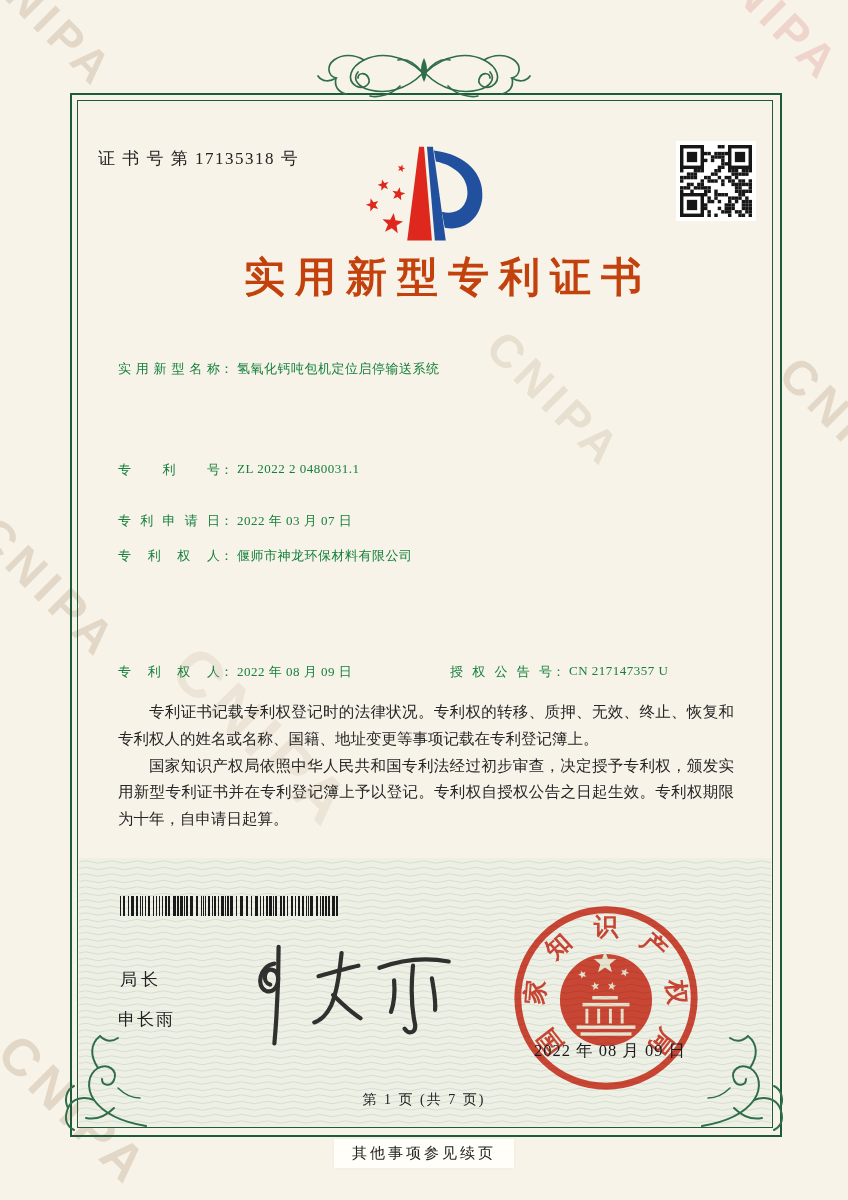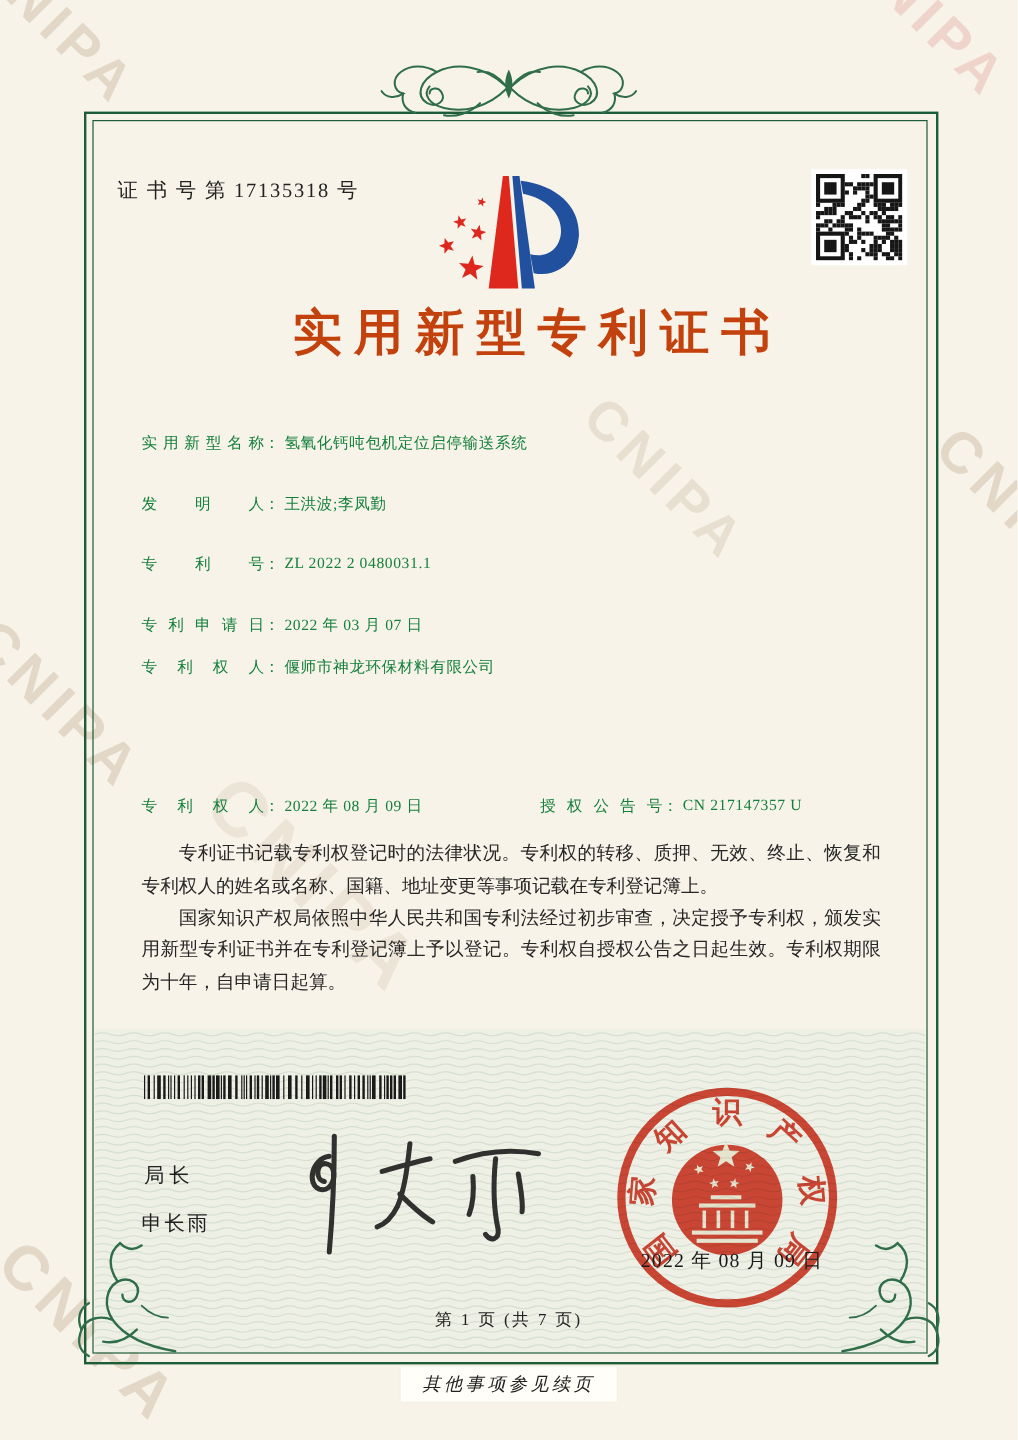--- a/index.html
+++ b/index.html
@@ -61,21 +61,21 @@
   .director-name{position:absolute; left:118px; top:1008px; font-size:17px; letter-spacing:2px; z-index:2;font-family:Liberation Serif, serif;}
   .sig{position:absolute; left:245px; top:938px; width:210px; height:110px; z-index:2;}
   .seal{position:absolute; left:508px; top:900px; width:196px; height:196px; z-index:2;
     mix-blend-mode:multiply; opacity:.93;}
   .seal-date{position:absolute; left:524px; top:1040px; width:172px; text-align:center;
     font-size:16.5px; letter-spacing:1px; color:#1a1a1a; z-index:2;}
   .page-num{position:absolute; left:0; top:1091px; width:100%; text-align:center;
     font-size:14px; letter-spacing:2px; z-index:2;}
   .note{position:absolute; left:0; top:1139px; width:100%; text-align:center; z-index:2;}
   .note span{display:inline-block; background:#fffef9; padding:5px 18px; font-size:15px;
-    letter-spacing:3px; box-shadow:0 0 4px rgba(0,0,0,.04);font-style:italic;}
+    letter-spacing:3px; box-shadow:0 0 4px rgba(0,0,0,.04);}
 </style>
 </head>
 <body>
 
 <div class="page">
 
   <span class="wm wm1">CNIPA</span>
   <span class="wm wm2">CNIPA</span>
   <span class="wm wm3">CNIPA</span>
   <span class="wm wm4">CNIPA</span>
@@ -341,23 +341,20 @@
         <rect x="3.4285714285714284" y="51.42857142857142" width="17.142857142857142" height="17.142857142857142" fill="#fff"></rect>
         <rect x="6.857142857142857" y="54.857142857142854" width="10.285714285714285" height="10.285714285714285" fill="#161616"></rect>
       </svg>
   </div>
 
   <div class="title">实用新型专利证书</div>
 
   <div class="row r1">
     <span class="row-label">实用新型名称</span><span class="row-colon">：</span><span class="row-value">氢氧化钙吨包机定位启停输送系统</span>
   </div>
-  <div class="row r2">
-    <span class="row-label">发明人</span><span class="row-colon">：</span><span class="row-value">王洪波;李凤勤</span>
-  </div>
   <div class="row r3">
     <span class="row-label">专利号</span><span class="row-colon">：</span><span class="row-value">ZL 2022 2 0480031.1</span>
   </div>
   <div class="row r4">
     <span class="row-label">专利申请日</span><span class="row-colon">：</span><span class="row-value">2022 年 03 月 07 日</span>
   </div>
   <div class="row r5">
     <span class="row-label">专利权人</span><span class="row-colon">：</span><span class="row-value">偃师市神龙环保材料有限公司</span>
   </div>
   <div class="row r7">

